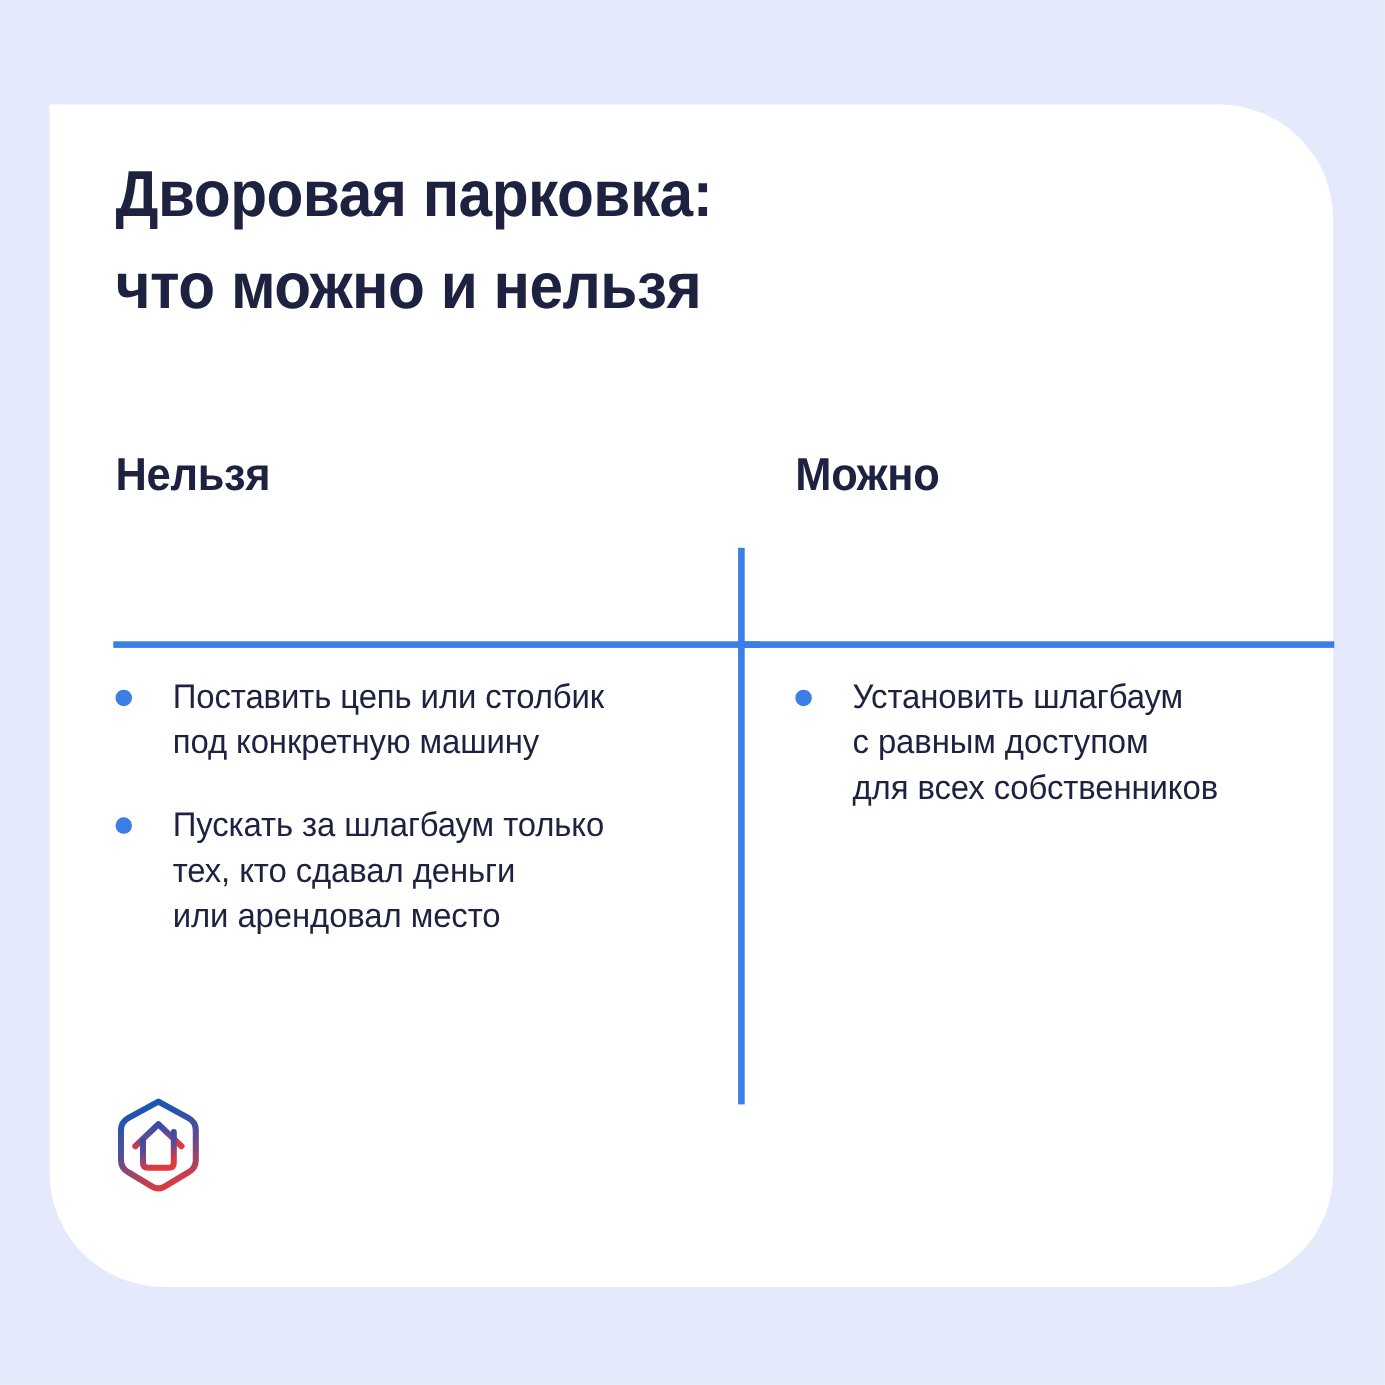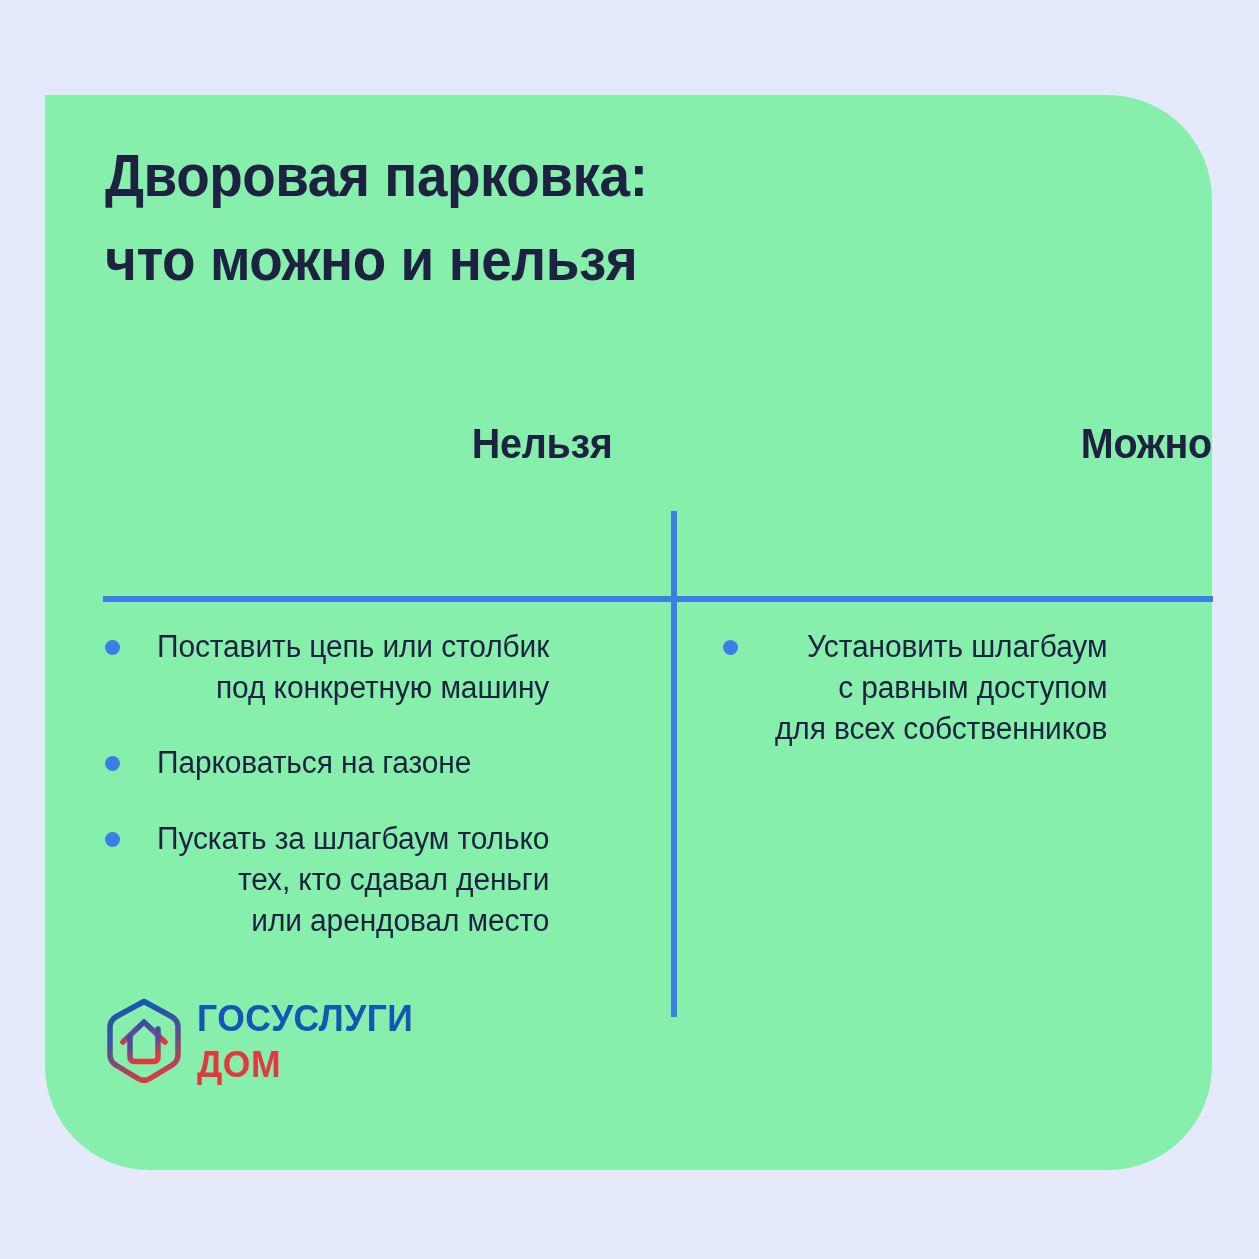--- a/index.html
+++ b/index.html
@@ -16,21 +16,21 @@
     position: relative;
   }
 
   
   .card {
     position: absolute;
     left: 45px;
     top: 95px;
     width: 1167px;
     height: 1075px;
-    background: #86efac;
+    background: #ffffff;
     border-radius: 0 104px 104px 104px;
   }
 
   
   .title {
     position: absolute;
     left: 60px;
     top: 40px;
     width: 900px;
     color: #1d2240;
@@ -41,24 +41,23 @@
     letter-spacing: -0.5px;
     transform: scaleX(0.93);
     transform-origin: left top;
   }
   .title-line { display: block; white-space: nowrap; }
 
   
   .table {
     position: absolute;
     left: 60px;
-    top: 320px;
+    top: 307px;
     width: 1090px;
     height: 620px;
-    text-align: right;
   }
 
   .col {
     position: absolute;
     top: 0;
   }
   .col-left  { left: 0px;   width: 540px; }
   .col-right { left: 570px; width: 520px; margin-left: 48px; }
 
   .col-head {
@@ -181,24 +180,20 @@
     <div class="hrule hrule-right"></div>
     <div class="vrule"></div>
 
     <div class="col col-left">
       <div class="col-head">Нельзя</div>
       <div class="list">
         <div class="list-item">
           <span class="bullet"></span>
           <span class="item-text">Поставить цепь или столбик
 под конкретную машину</span>
-        </div>
-        <div class="list-item">
-          <span class="bullet"></span>
-          <span class="item-text">Парковаться на газоне</span>
         </div>
         <div class="list-item">
           <span class="bullet"></span>
           <span class="item-text">Пускать за шлагбаум только
 тех, кто сдавал деньги
 или арендовал место</span>
         </div>
       </div>
     </div>
 
@@ -229,19 +224,15 @@
             <stop offset="0%" stop-color="#2b4ea8"></stop>
             <stop offset="55%" stop-color="#5a4a9a"></stop>
             <stop offset="100%" stop-color="#e03a3f"></stop>
           </linearGradient>
         </defs>
         <path d="M39 4.5 L66.5 19.5 C71 22 73 25 73 30.5 L73 57.5 C73 63 71 66 66.5 68.5 L45 81.5 C41 84 37 84 33 81.5 L11.5 68.5 C7 66 5 63 5 57.5 L5 30.5 C5 25 7 22 11.5 19.5 Z" fill="none" stroke="url(#hexgrad)" stroke-width="5.5" stroke-linejoin="round"></path>
         <path d="M18 45 L39 25 L60 45" fill="none" stroke="url(#housegrad)" stroke-width="5.5" stroke-linecap="round" stroke-linejoin="round"></path>
         <path d="M25 40 L25 60 C25 63 26.5 64.5 29.5 64.5 L48.5 64.5 C51.5 64.5 53 63 53 60 L53 32" fill="none" stroke="url(#housegrad)" stroke-width="5.5" stroke-linecap="round" stroke-linejoin="round"></path>
       </svg>
     </span>
-    <span class="logo-words">
-      <span class="logo-word-top">ГОСУСЛУГИ</span>
-      <span class="logo-word-bottom">ДОМ</span>
-    </span>
   </div>
 
 </div>
 
 </body></html>

